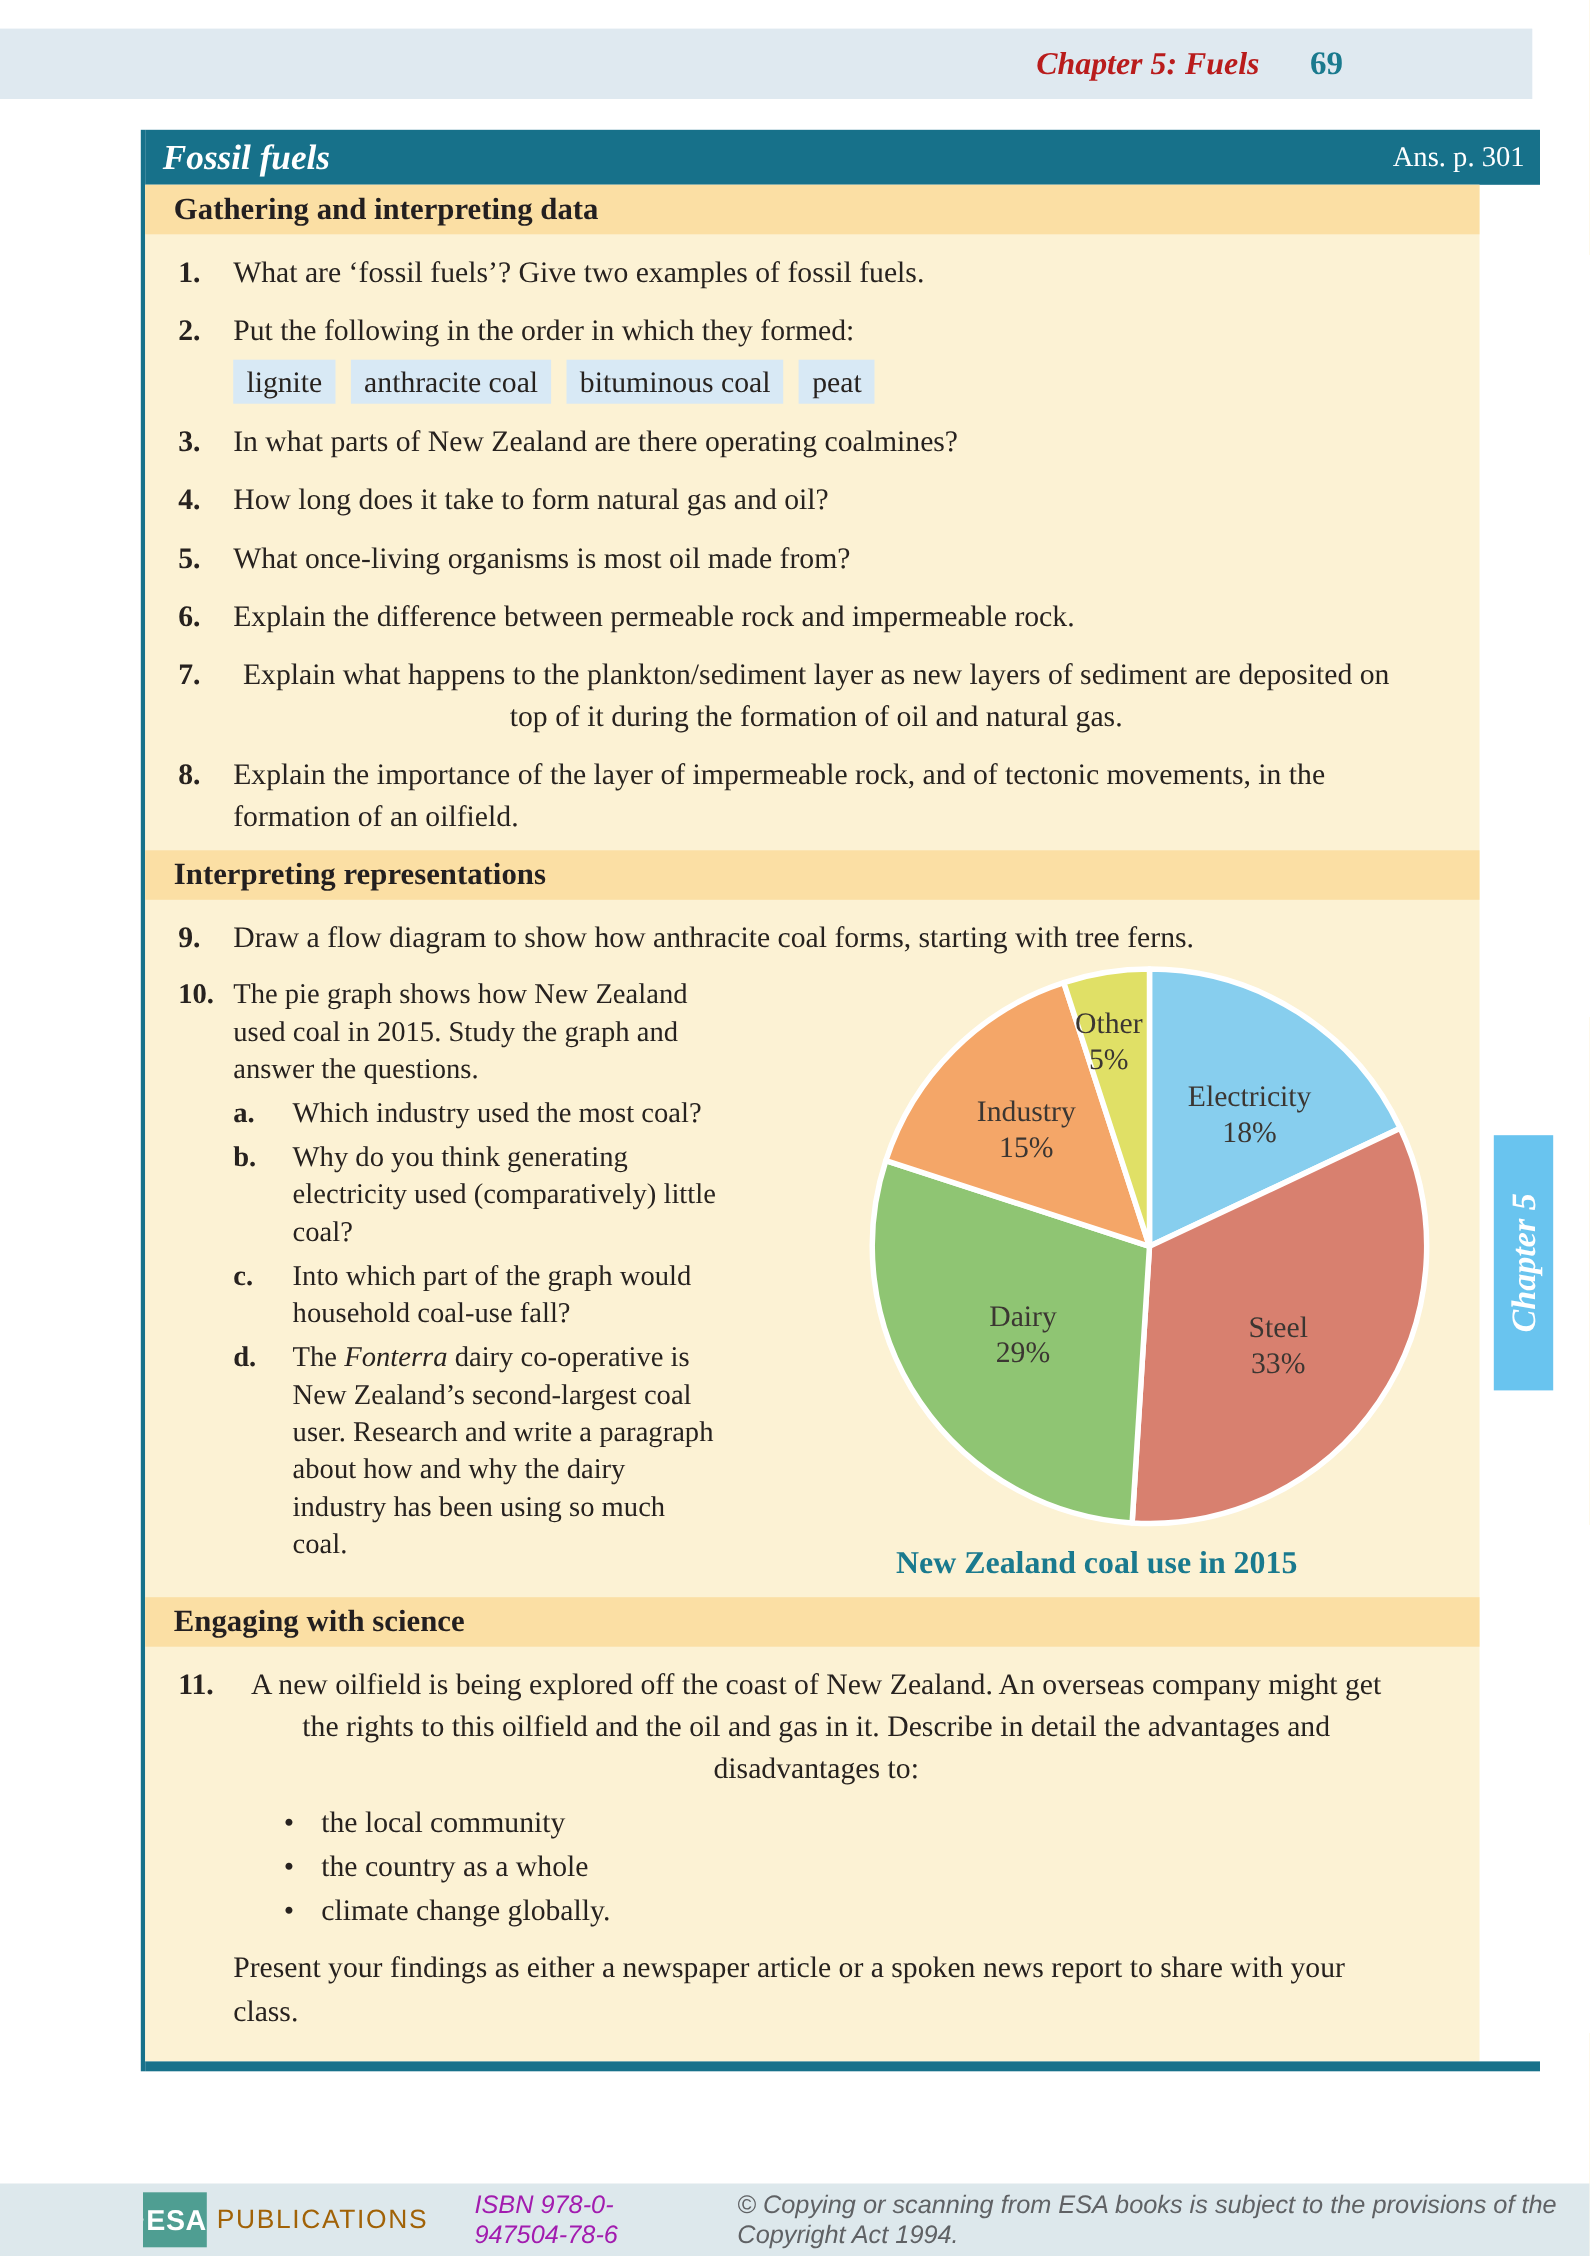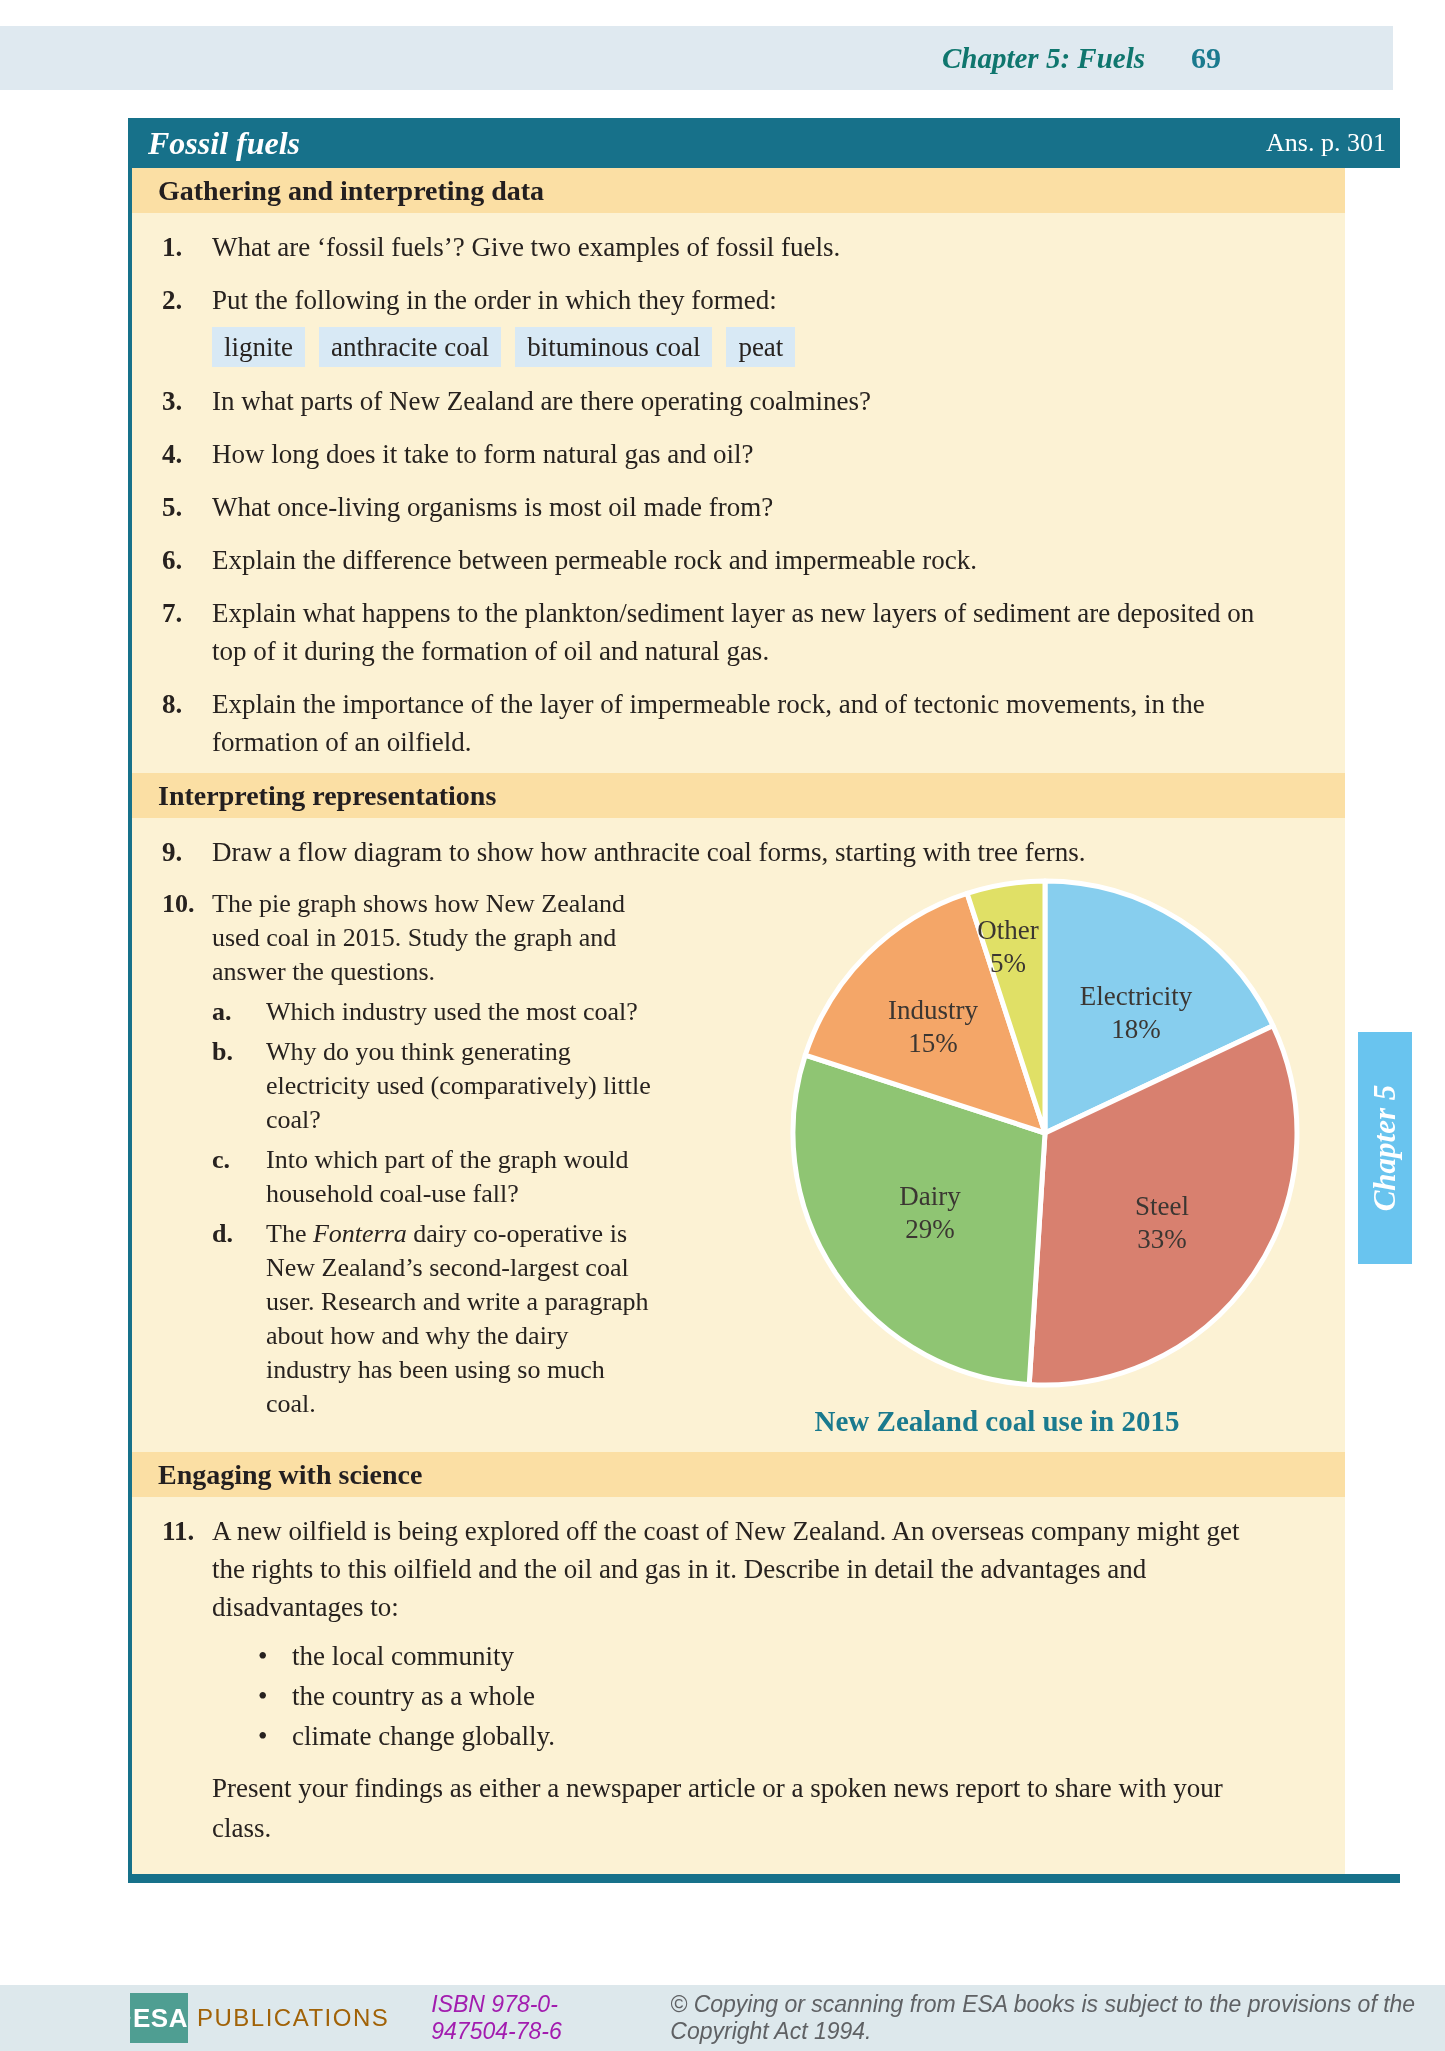--- a/index.html
+++ b/index.html
@@ -5,21 +5,21 @@
   html,body{margin:0;padding:0;}
   body{
     width:1445px;height:2051px;position:relative;background:#ffffff;
     font-family:"Liberation Serif","DejaVu Serif",serif;color:#27221f;overflow:hidden;
   }
   
   .band-top{
     position:absolute;left:0;top:26px;width:1393px;height:64px;background:#dfe9f0;
     display:flex;align-items:center;justify-content:flex-end;gap:46px;padding-right:172px;box-sizing:border-box;
   }
-  .band-top .chapter{font-size:29px;font-weight:bold;font-style:italic;color:#0f766e;}
+  .band-top .chapter{font-size:29px;font-weight:bold;font-style:italic;color:#b91c1c;}
   .band-top .pageno{font-size:30px;font-weight:bold;color:#1a7a8e;}
   
   .content{
     position:absolute;left:128px;top:118px;width:1272px;
     border-left:4px solid #17718a;box-sizing:border-box;
   }
   .title-bar{
     height:50px;background:#17718a;display:flex;align-items:center;justify-content:space-between;
     padding:0 14px 0 16px;box-sizing:border-box;
   }
@@ -31,21 +31,21 @@
     padding-left:26px;box-sizing:border-box;font-size:28px;font-weight:bold;color:#231f20;
   }
   .secbar.mt{margin-top:12px;}
   .bottom-rule{height:9px;background:#17718a;width:100%;}
   
   .qwrap{padding:0 20px 0 30px;}
   .q{display:flex;margin-top:15px;font-size:27px;line-height:38px;}
   .q .num{width:50px;flex:none;font-weight:bold;}
   .q .qt{flex:1;}
   .q .qt.narrow{max-width:1000px;}
-  .q .qt.narrow2{max-width:1060px;}
+  .q .qt.narrow2{max-width:1060px;text-align:center;}
   .chips{margin:8px 0 0 50px;display:flex;gap:14px;}
   .chip{background:#d8e9f5;padding:2px 12px;font-size:27px;line-height:36px;}
   
   .q10-zone{height:565px;margin-top:16px;font-size:26px;line-height:34px;}
   .q10-left{width:492px;}
   .q10-intro{display:flex;}
   .q10-intro .num{width:50px;flex:none;font-weight:bold;}
   .sub{display:flex;margin-top:6px;margin-left:50px;}
   .sub .ltr{width:54px;flex:none;font-weight:bold;}
   .sub .st{flex:1;}

